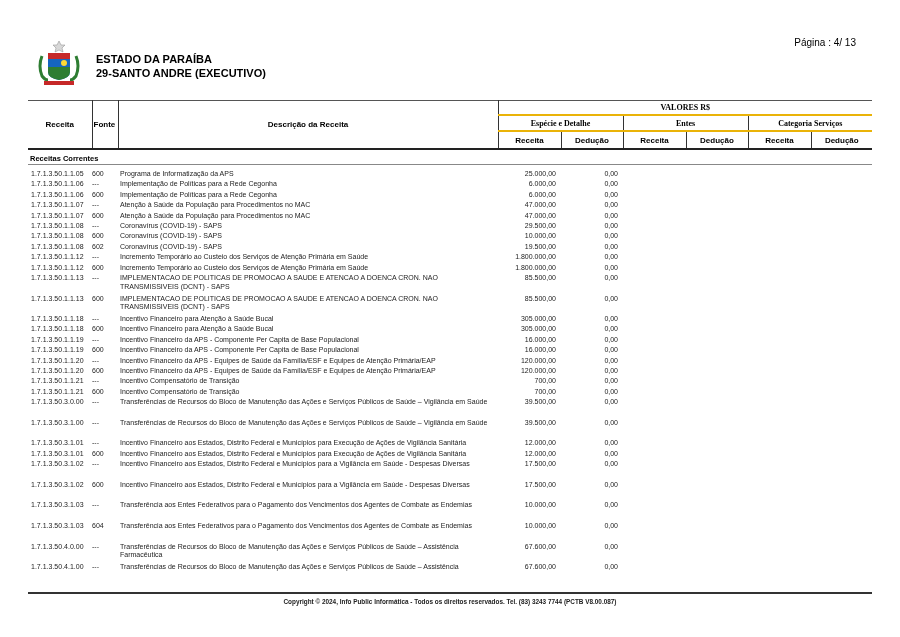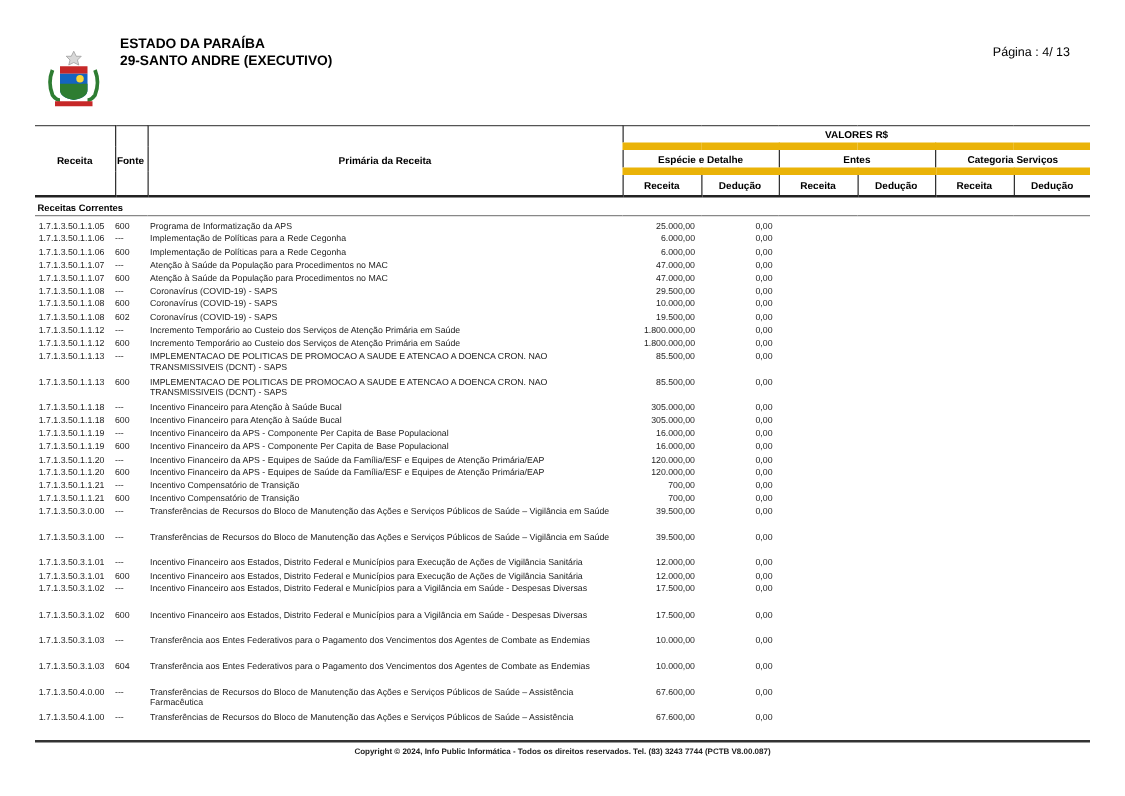--- a/index.html
+++ b/index.html
@@ -1,25 +1,25 @@
 <!DOCTYPE html>
 <html><head>
 <meta charset="utf-8">
 <style>
   html, body { margin: 0; padding: 0; background: #ffffff; }
   body { width: 900px; height: 637px; position: relative; overflow: hidden; font-family: "Liberation Sans", "DejaVu Sans", sans-serif; color: #000; }
   .logo { position: absolute; left: 36px; top: 40px; width: 46px; height: 48px; }
-  .hdr { position: absolute; left: 96px; top: 28px; font-weight: bold; font-size: 11px; line-height: 14px; }
+  .hdr { position: absolute; left: 96px; top: 52px; font-weight: bold; font-size: 11px; line-height: 14px; }
   .page-no { position: absolute; right: 44px; top: 37px; font-size: 10px; margin-left: 32px; }
   table.rep { position: absolute; left: 28px; top: 100px; width: 844px; border-collapse: collapse; table-layout: fixed; font-size: 7px; }
   table.rep th { font-size: 8px; font-weight: bold; text-align: center; padding: 0; }
   .th-top { border-top: 1px solid #555; }
   .th-main { height: 44px; vertical-align: middle; }
   .br { border-right: 1px solid #333; margin-top: 32px; }
-  .bb { border-bottom: 6px solid #eab308; }
+  .bb { border-bottom: 2px solid #eab308; font-family: Liberation Serif, serif; }
   .thick-b { border-bottom: 2px solid #222; }
   .h1 { height: 13px; }
   .h2 { height: 14px; }
   .h3 { height: 16px; }
   .section td { font-weight: bold; font-size: 7.5px; height: 12px; padding: 2px 0 0 2px; border-bottom: 1px solid #888; }
   .row td { vertical-align: top; padding: 0; line-height: 8.6px; color: #222; }
   .row td.code { padding-left: 3px; white-space: nowrap; }
   .row td.desc { padding-left: 2px; padding-right: 4px; }
   .row td.num { text-align: right; padding-right: 5px; white-space: nowrap; }
   .row.single td { height: 10.4px; }
@@ -57,21 +57,21 @@
       <col style="width:62px">
       <col style="width:63px">
       <col style="width:62px">
       <col style="width:63px">
       <col style="width:61px">
   </colgroup>
   <thead>
     <tr>
       <th rowspan="3" class="th-top thick-b br th-main">Receita</th>
       <th rowspan="3" class="th-top thick-b br th-main" style="text-align:left;padding-left:1px">Fonte</th>
-      <th rowspan="3" class="th-top thick-b br th-main">Primária da Receita</th>
+      <th rowspan="3" class="th-top thick-b br th-main">Descrição da Receita</th>
       <th colspan="6" class="th-top bb h1">VALORES R$</th>
     </tr>
     <tr>
       <th colspan="2" class="bb br h2">Espécie e Detalhe</th>
       <th colspan="2" class="bb br h2">Entes</th>
       <th colspan="2" class="bb h2">Categoria Serviços</th>
     </tr>
     <tr>
       <th class="thick-b br h3">Receita</th>
       <th class="thick-b br h3">Dedução</th>

